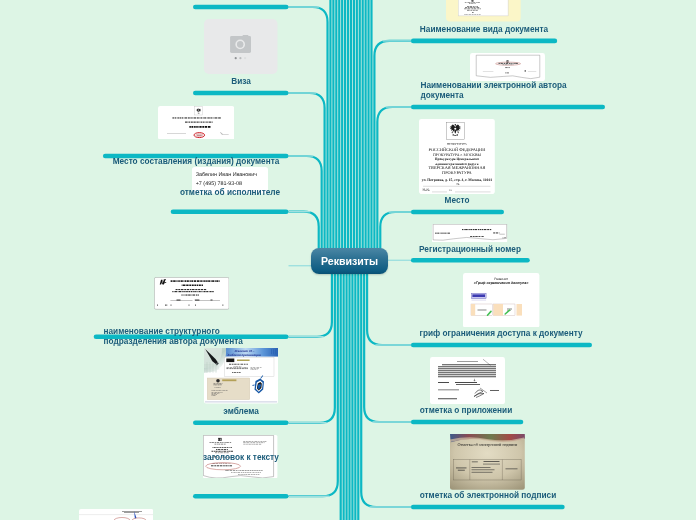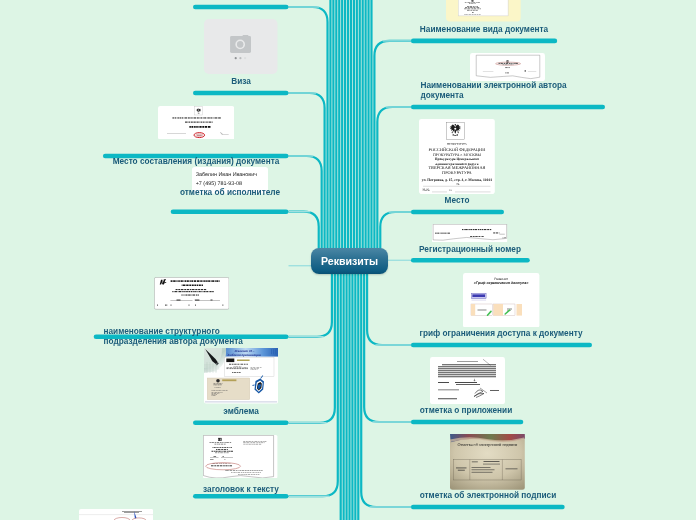--- a/index.html
+++ b/index.html
@@ -836,21 +836,21 @@
   <rect x="21.5" y="37.9" width="21" height="0.55" fill="#2a2a2a"></rect>
   <rect x="55.5" y="34.6" width="12" height="0.6" fill="#2a2a2a"></rect>
  </svg></div>
     </div>
   <div id="labels">
       <div class="label" style="left: 240.75px; top: 87.3px;">Виза</div>
       <div class="label" style="left: 195.7px; top: 167px;">Место составления (издания) документа</div>
       <div class="label" style="left: 229.6px; top: 198px;">отметка об исполнителе</div>
       <div class="label" style="left: 191.1px; top: 331.1px; margin-top: 16px;">наименование структурного подразделения автора документа</div>
       <div class="label" style="left: 240.75px; top: 417.1px;">эмблема</div>
-      <div class="label" style="left: 240.75px; top: 495px;">заголовок к тексту</div>
+      <div class="label" style="left: 240.75px; top: 463px;">заголовок к тексту</div>
       <div class="label" style="left: 484.05px; top: 35.2px;">Наименование вида документа</div>
       <div class="label" style="left: 507.95px; top: 101.3px;">Наименовании электронной автора документа</div>
       <div class="label" style="left: 457.45px; top: 206.3px;">Место</div>
       <div class="label" style="left: 470.35px; top: 254.6px;">Регистрационный номер</div>
       <div class="label" style="left: 501.45px; top: 339.3px;">гриф ограничения доступа к документу</div>
       <div class="label" style="left: 466px; top: 416.3px;">отметка о приложении</div>
       <div class="label" style="left: 487.8px; top: 501.3px;">отметка об электронной подписи</div>
     </div>
   <div id="central">Реквизиты</div>
 </div>

